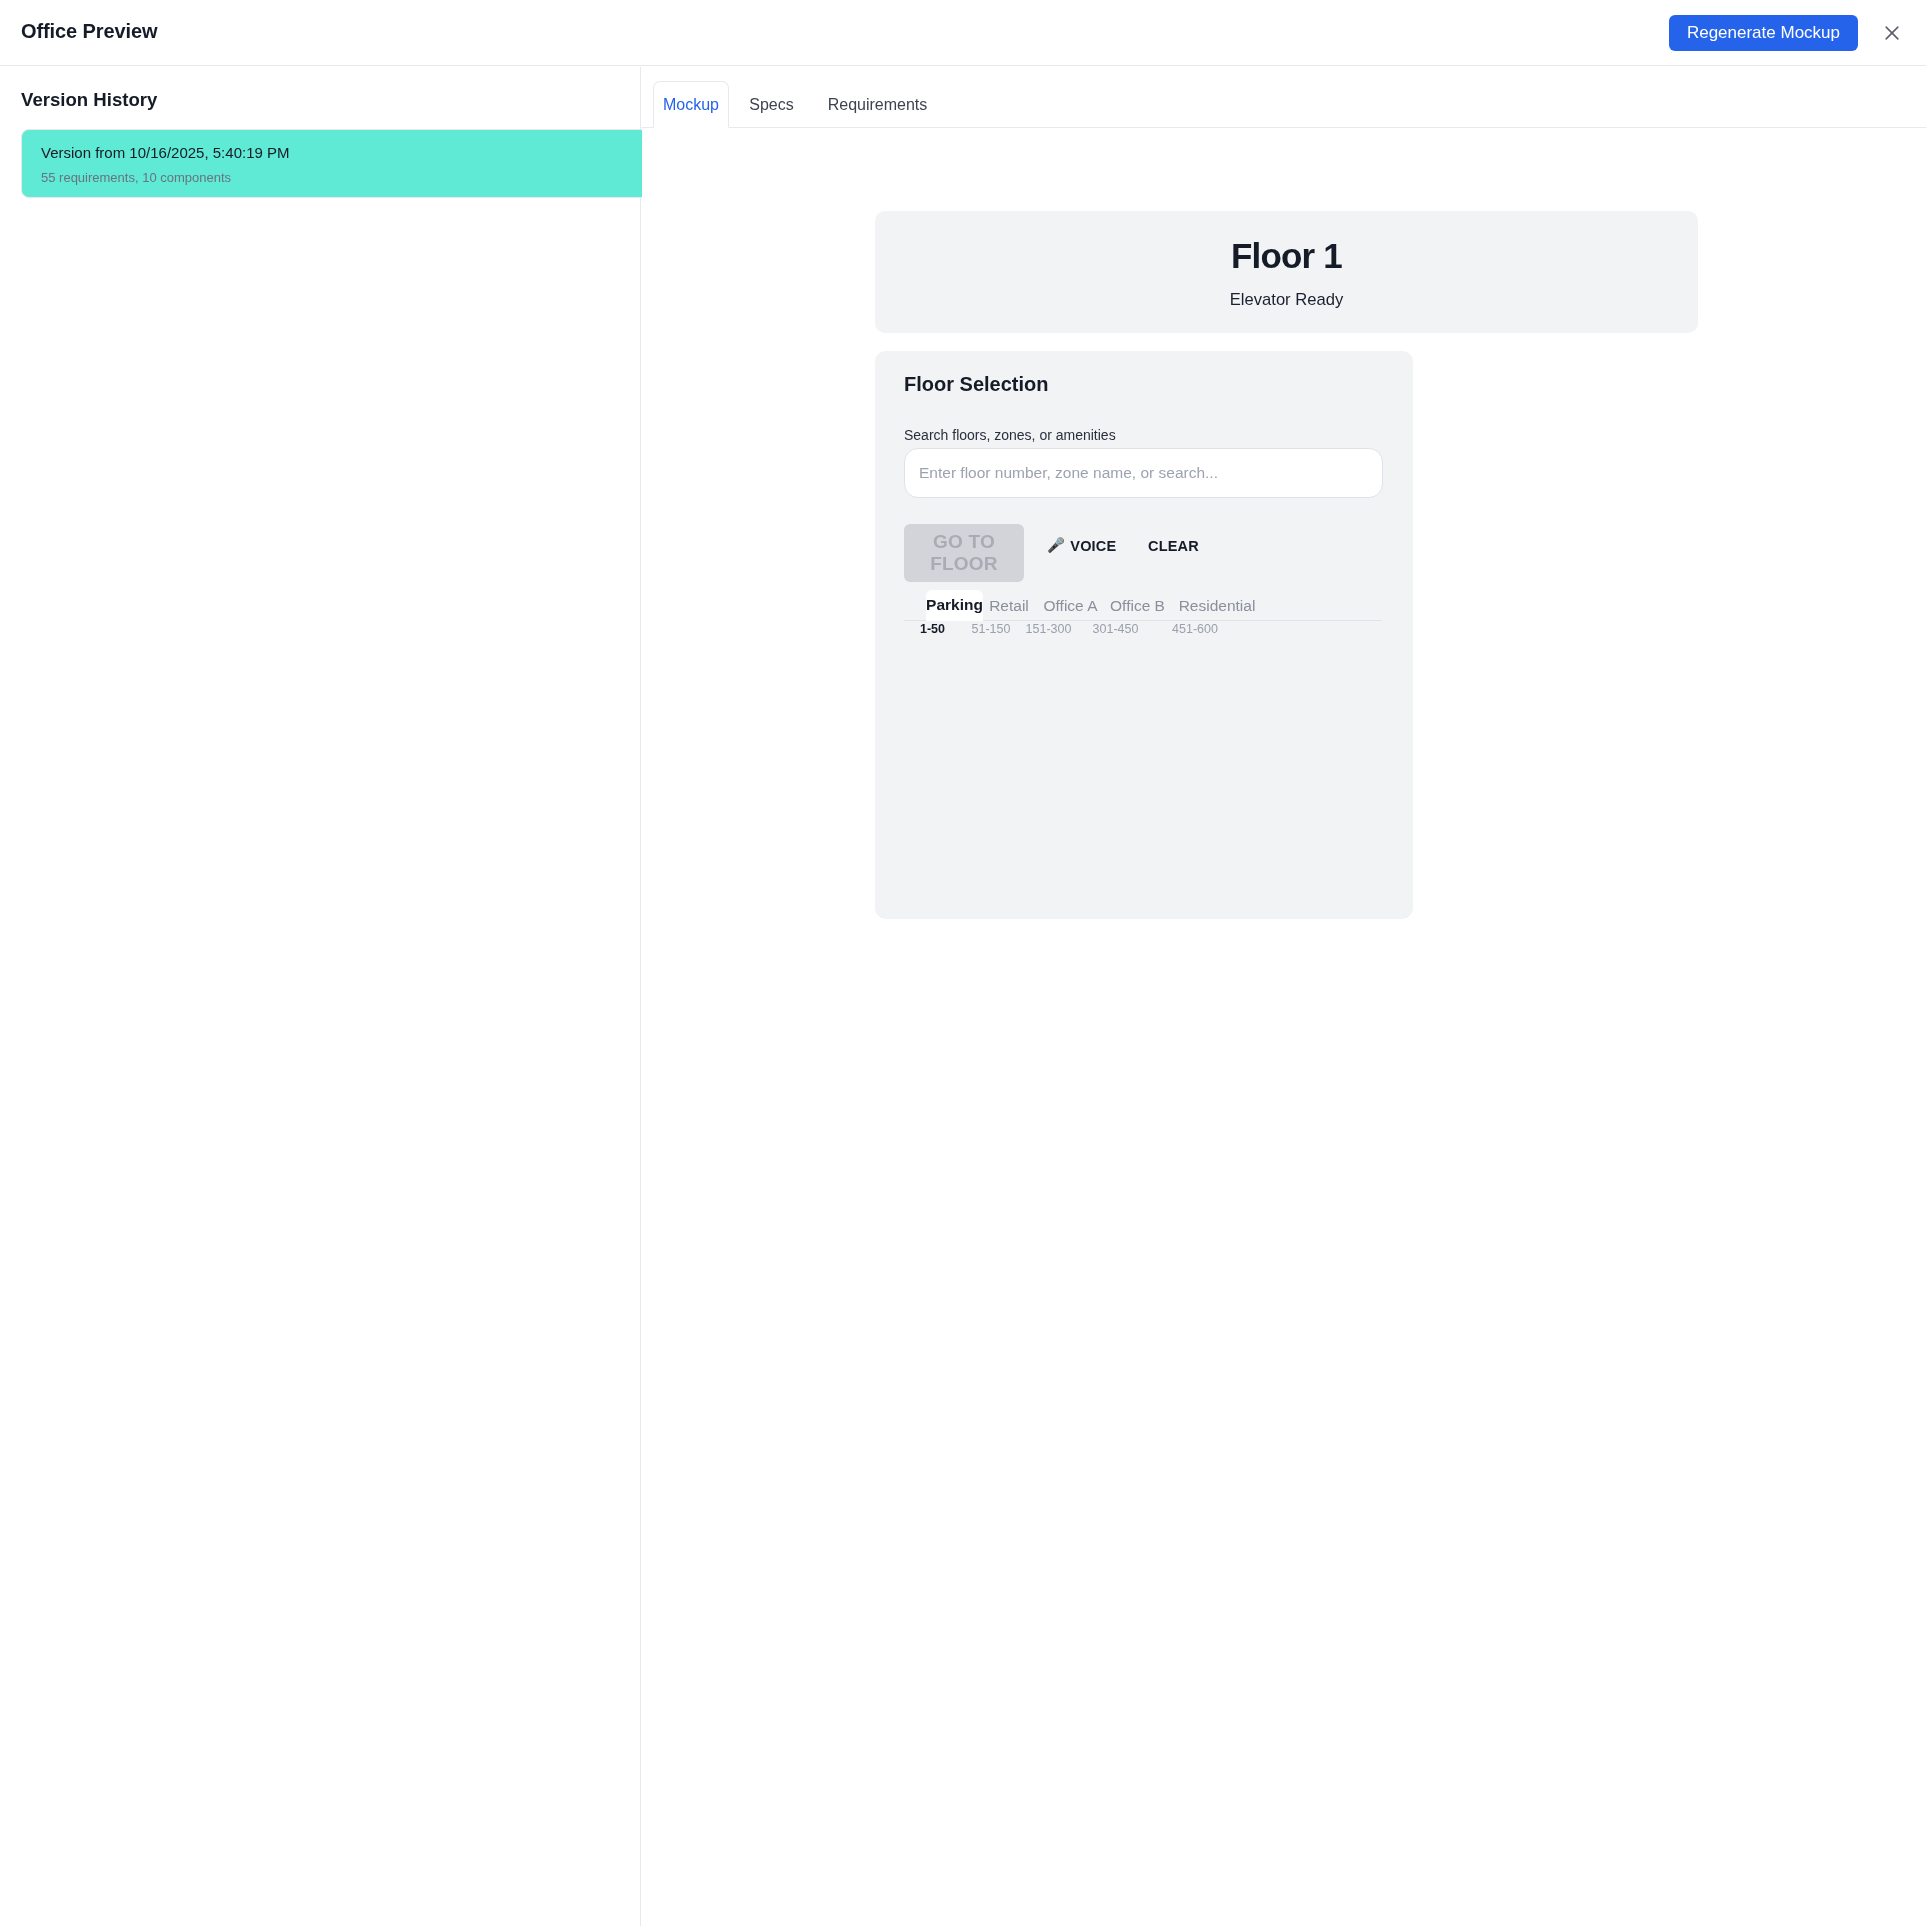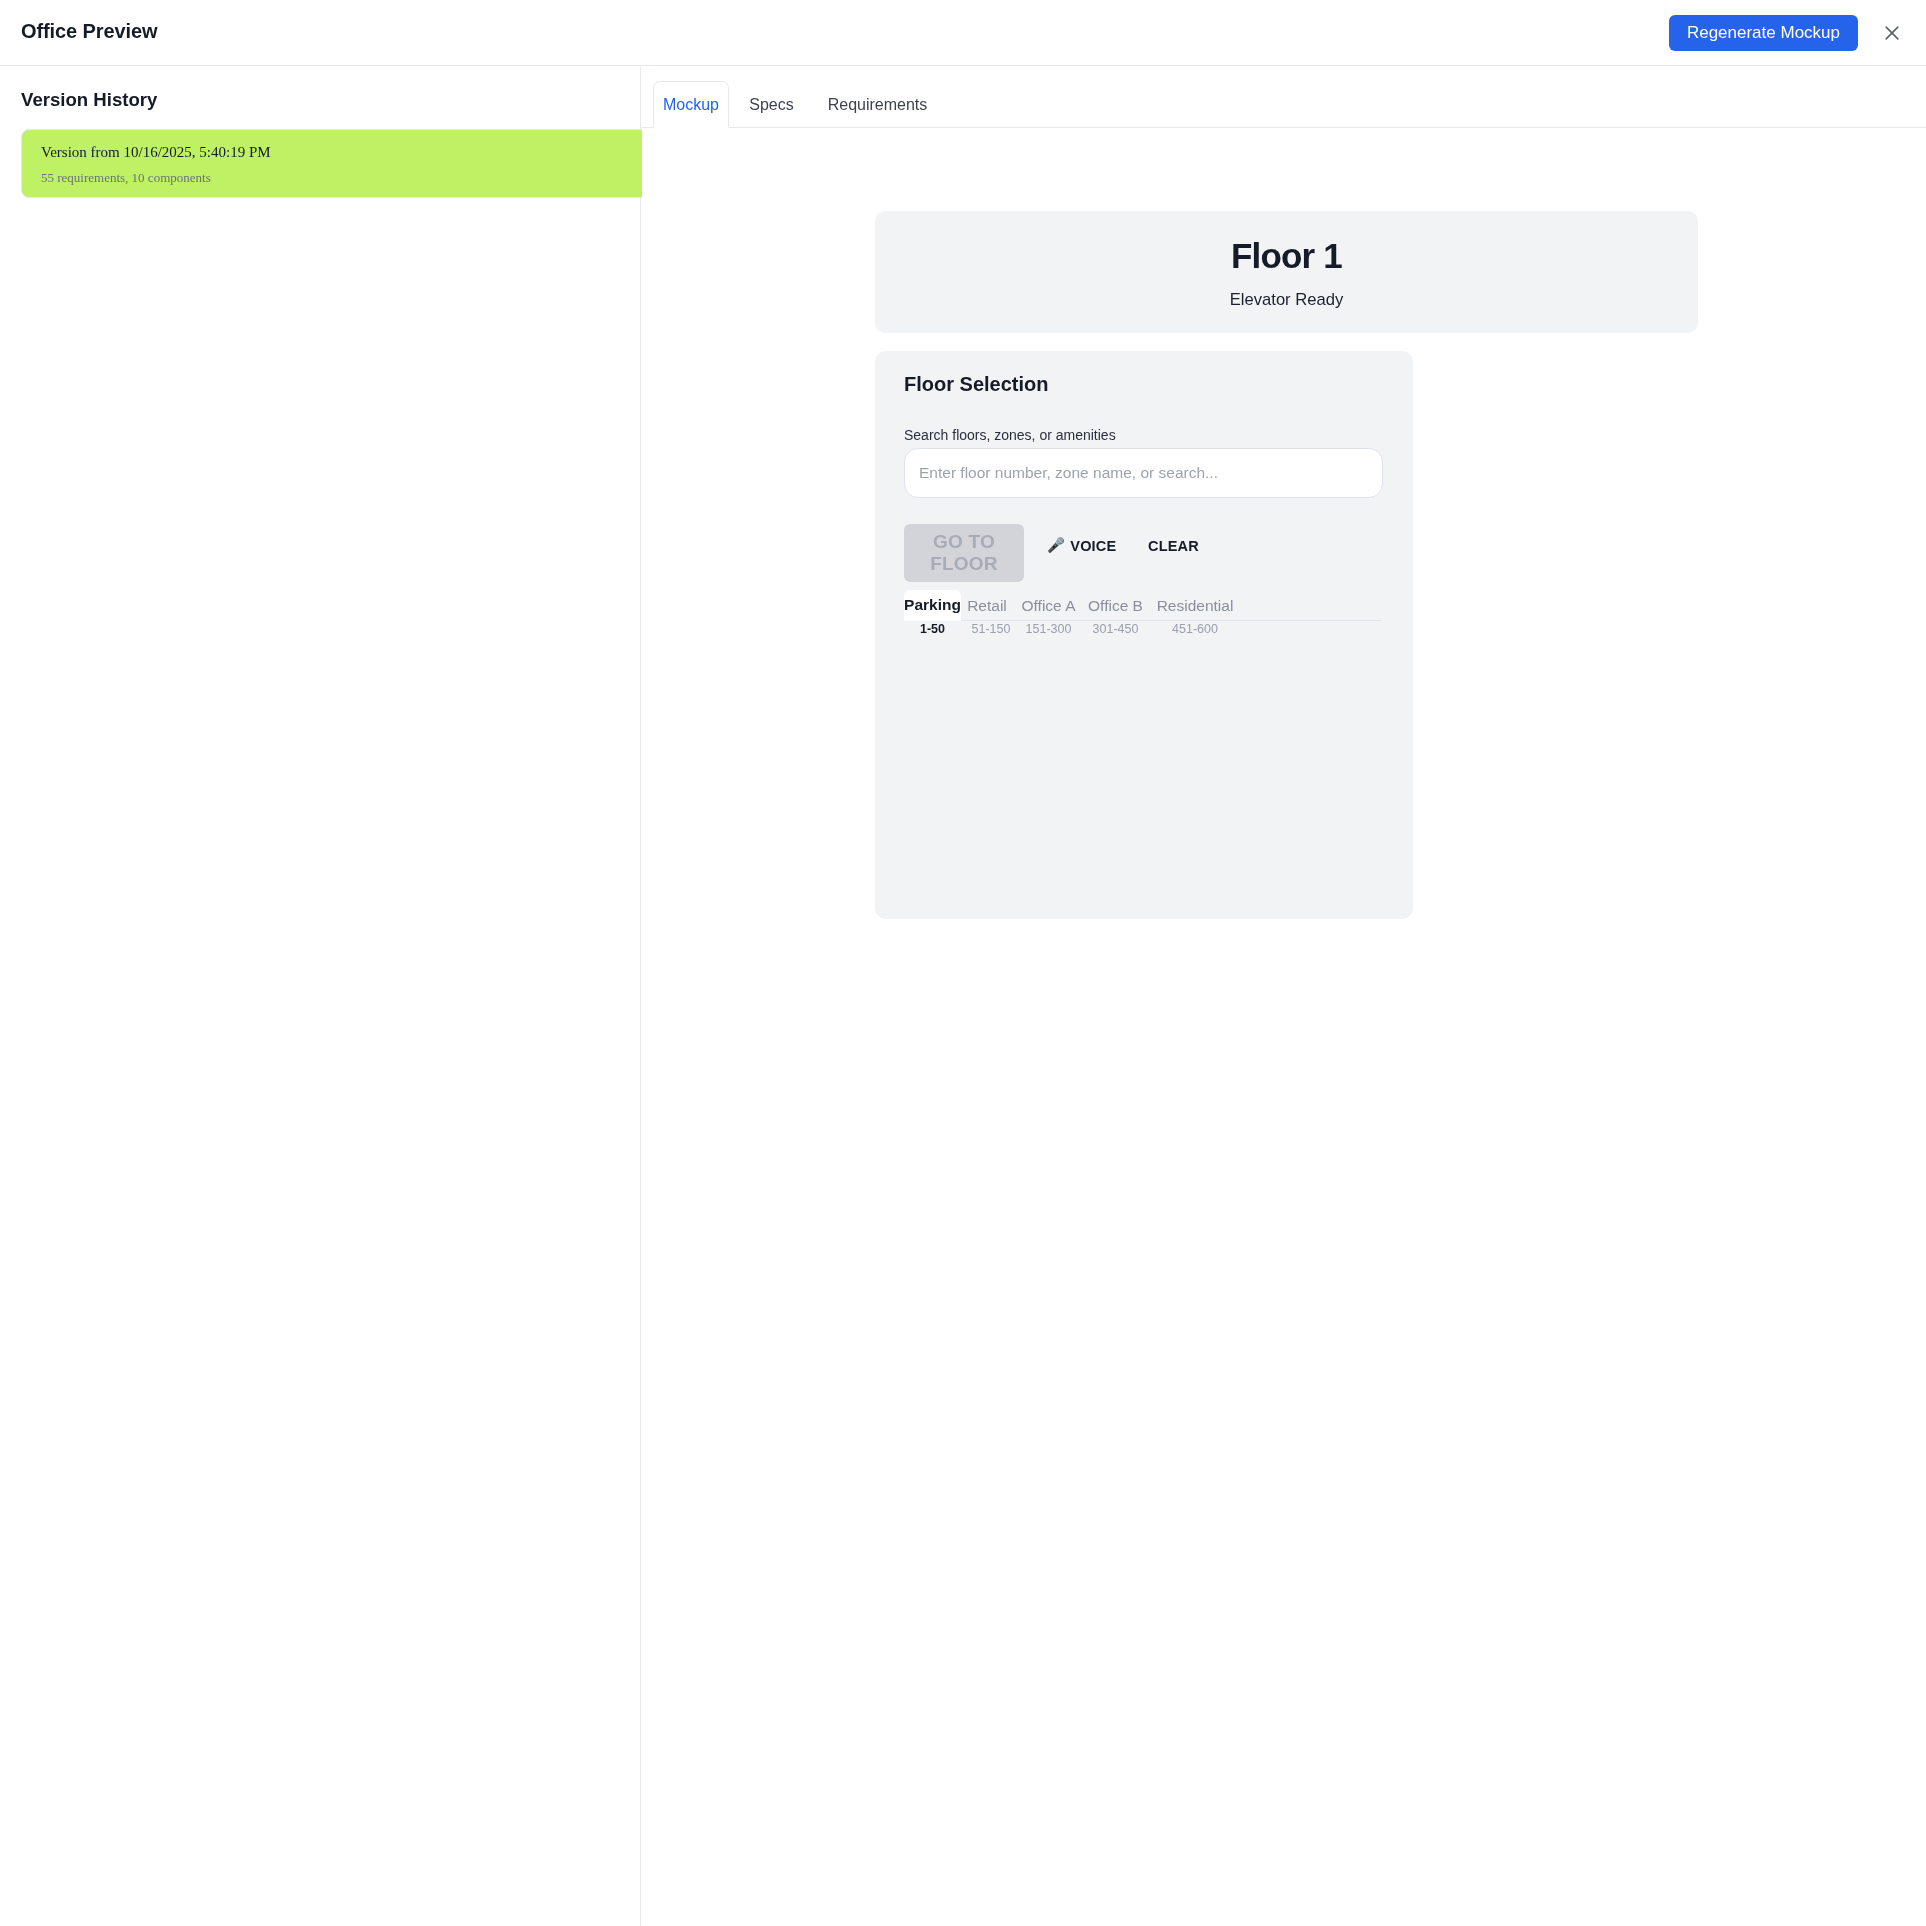--- a/index.html
+++ b/index.html
@@ -48,25 +48,24 @@
     background: #ffffff;
     border-right: 1px solid #e7e9ef;
   }
   .sidebar-heading {
     position: absolute; left: 21px; top: 21.6px;
     font-size: 18.6px; font-weight: 700; color: #161b28;
   }
   .version-card {
     position: absolute; left: 21px; top: 62px;
     width: 716px; height: 69px;
-    background: #bef264;
+    background: #5eead4;
     border: 1px solid #e7e9ef;
     border-radius: 8px;
     cursor: pointer;
-    font-family: Liberation Serif, serif;
   }
   .version-title {
     position: absolute; left: 19px; top: 13.5px;
     font-size: 15px; color: #161b28;
   }
   .version-sub {
     position: absolute; left: 19px; top: 40px;
     font-size: 13px; color: #6b7280;
   }
   .trash-btn {
@@ -164,20 +163,21 @@
   .zonetabs {
     position: absolute; left: 29px; top: 239px;
     width: 478px; height: 31px;
     border-bottom: 1px solid #e0e3e8;
   }
   .ztab {
     position: absolute; top: 0; height: 31px;
     display: flex; align-items: center; justify-content: center;
     font-size: 15.5px; color: #8a8f9b; cursor: pointer;
     white-space: nowrap;
+    margin-left: 22px;
   }
   .ztab.active {
     color: #161b28; font-weight: 700;
     background: #ffffff;
     border-radius: 6px 6px 0 0;
     border-bottom: 1px solid #ffffff;
   }
   .zrange {
     position: absolute; top: 32px;
     font-size: 12.5px; color: #9aa0ac;

